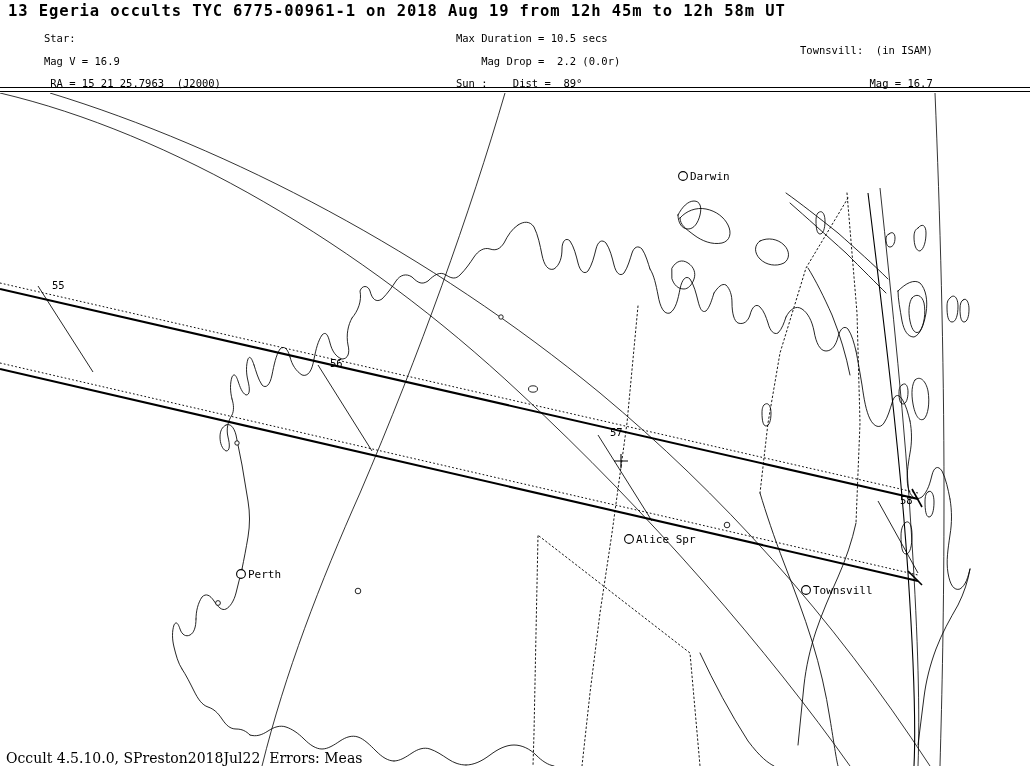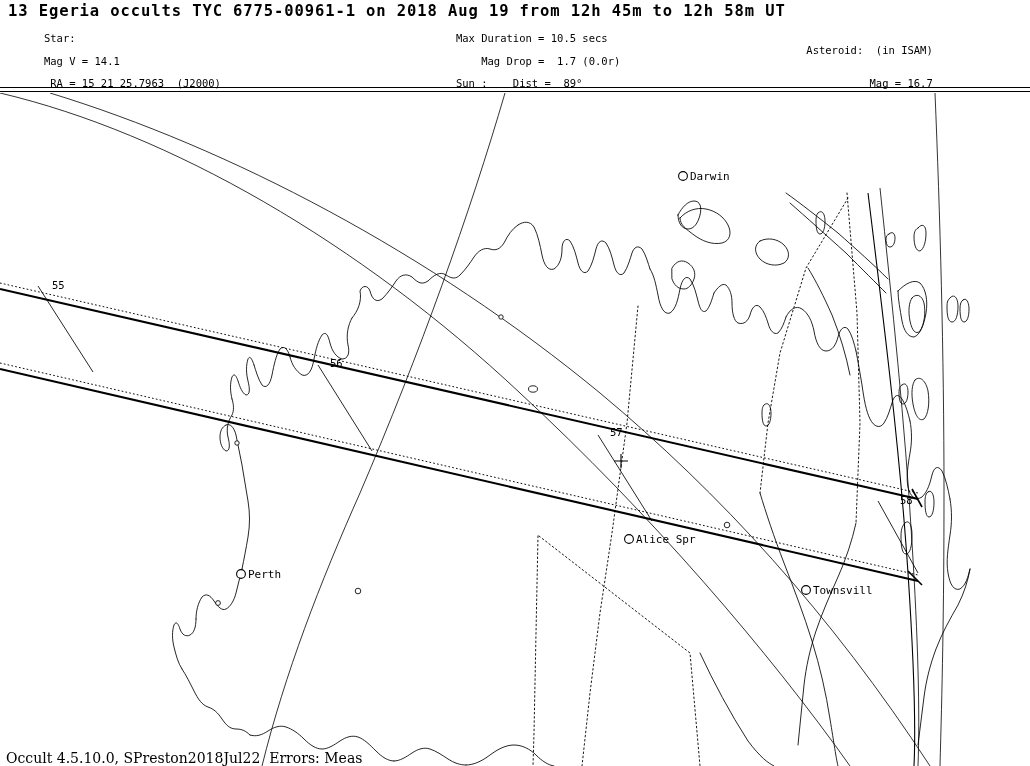--- a/index.html
+++ b/index.html
@@ -116,38 +116,38 @@
 <body>
 
 <div id="page">
 
   <div id="header">
 
     <div id="title">13 Egeria occults TYC 6775-00961-1 on 2018 Aug 19 from 12h 45m to 12h 58m UT</div>
 
     <div class="hdr-col" id="hdr-star">
       <span>Star:</span><br>
-      <span>Mag V = 14.1</span><br>
+      <span>Mag V = 16.9</span><br>
       <span> RA = 15 21 25.7963  (J2000)</span><br>
       <span>Dec = -29  1  9.439    ...</span><br>
       <span>[of Date: 15 22 33,  -29  5  3]</span><br>
       <span>  Prediction of 2018 Jul  6.9</span>
     </div>
 
     <div class="hdr-col" id="hdr-mid">
       <span>Max Duration = 10.5 secs</span><br>
-      <span>    Mag Drop =  1.7 (0.0r)</span><br>
+      <span>    Mag Drop =  2.2 (0.0r)</span><br>
       <span>Sun :    Dist =  89°</span><br>
       <span>Moon:    Dist =  21°</span><br>
       <span>    :   illum = 62 %</span><br>
       <span>E 0.011"x 0.007" in PA 123</span>
     </div>
 
     <div class="hdr-col" id="hdr-ast">
-      <span class="line">Asteroid:  (in ISAM)</span>
+      <span class="line">Townsvill:  (in ISAM)</span>
       <span class="line">Mag = 16.7</span>
       <span class="line">Dia = 227km,   0.123"</span>
       <span class="line">Parallax = 3.462"</span>
       <span class="line">Hourly dRA = 2.400s</span>
       <span class="line">dDec = -8.46"</span>
     </div>
 
     <div class="rule" id="rule-top"></div>
     <div class="rule" id="rule-bot"></div>
   </div>

